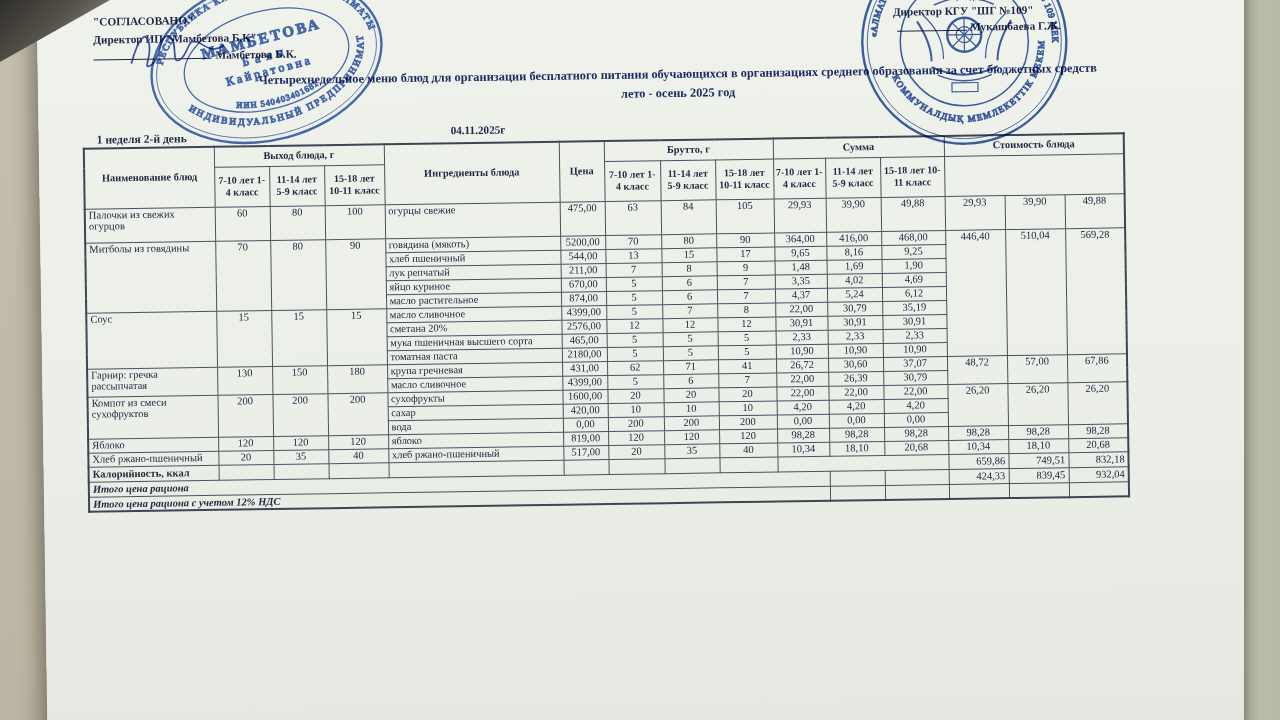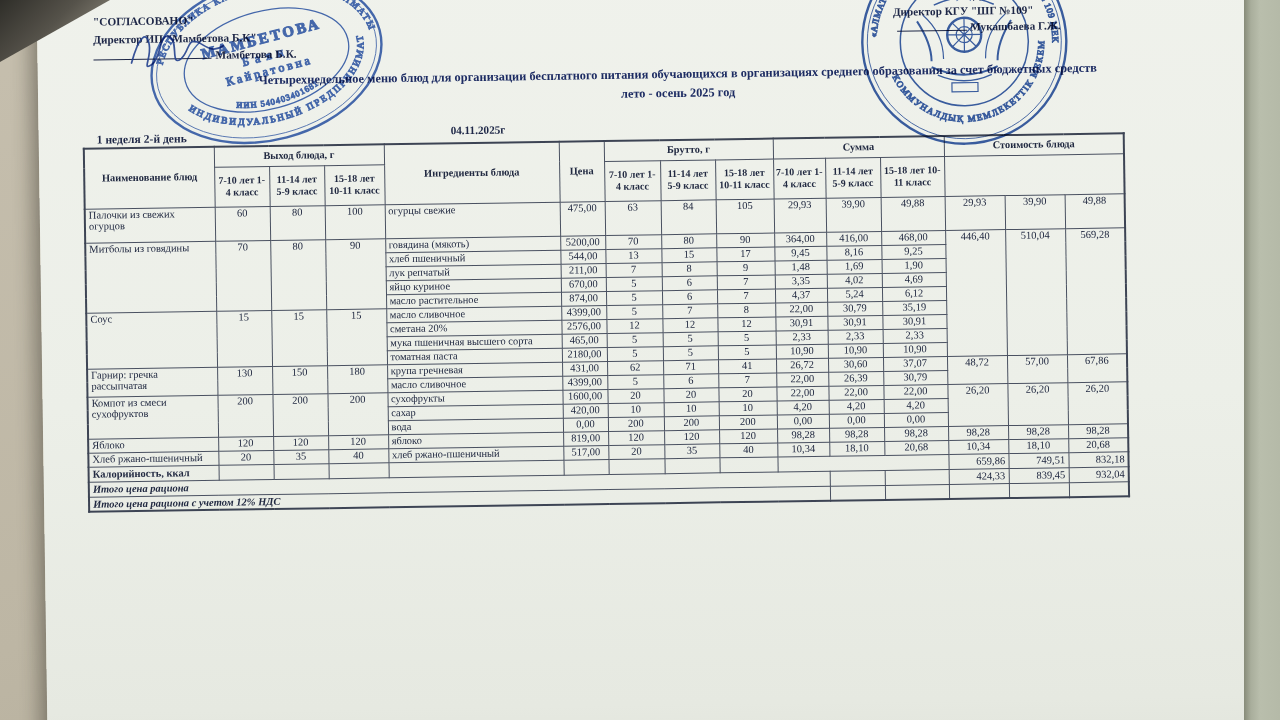--- a/index.html
+++ b/index.html
@@ -224,21 +224,21 @@
           <td class="num top" rowspan="9">446,40</td>
           <td class="num top" rowspan="9">510,04</td>
           <td class="num top" rowspan="9">569,28</td>
         </tr>
         <tr class="ing">
           <td class="ingname">хлеб пшеничный</td>
           <td class="num">544,00</td>
           <td class="num">13</td>
           <td class="num">15</td>
           <td class="num">17</td>
-          <td class="num">9,45</td>
+          <td class="num">9,65</td>
           <td class="num">8,16</td>
           <td class="num">9,25</td>
         </tr>
         <tr class="ing">
           <td class="ingname">лук репчатый</td>
           <td class="num">211,00</td>
           <td class="num">7</td>
           <td class="num">8</td>
           <td class="num">9</td>
           <td class="num">1,48</td>

